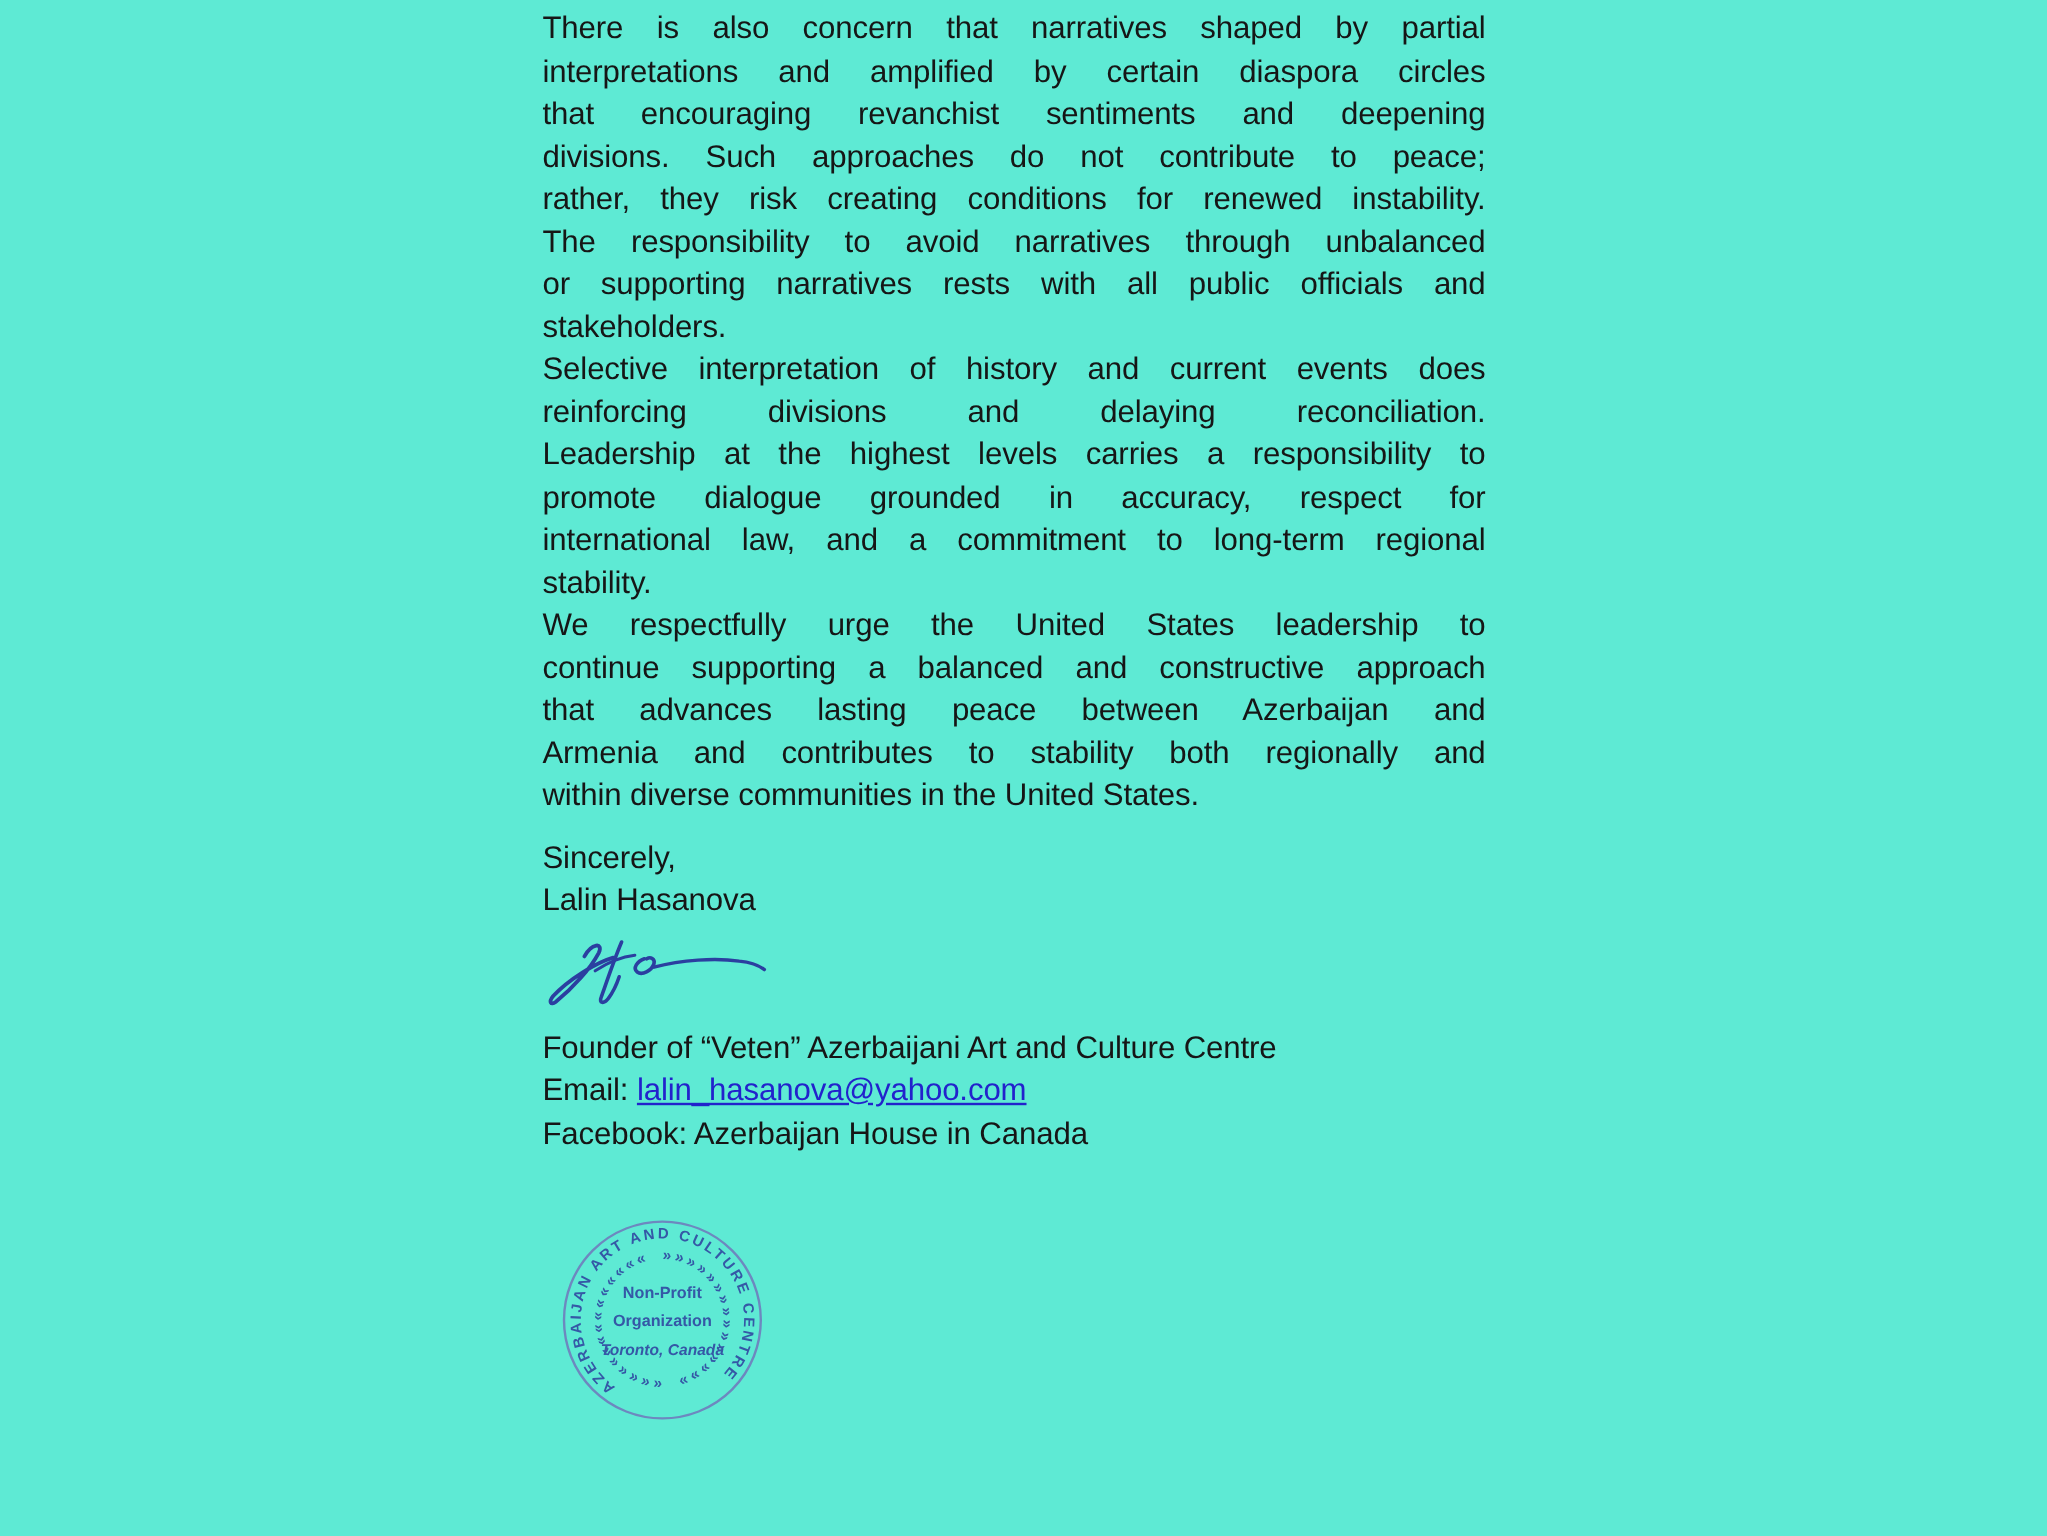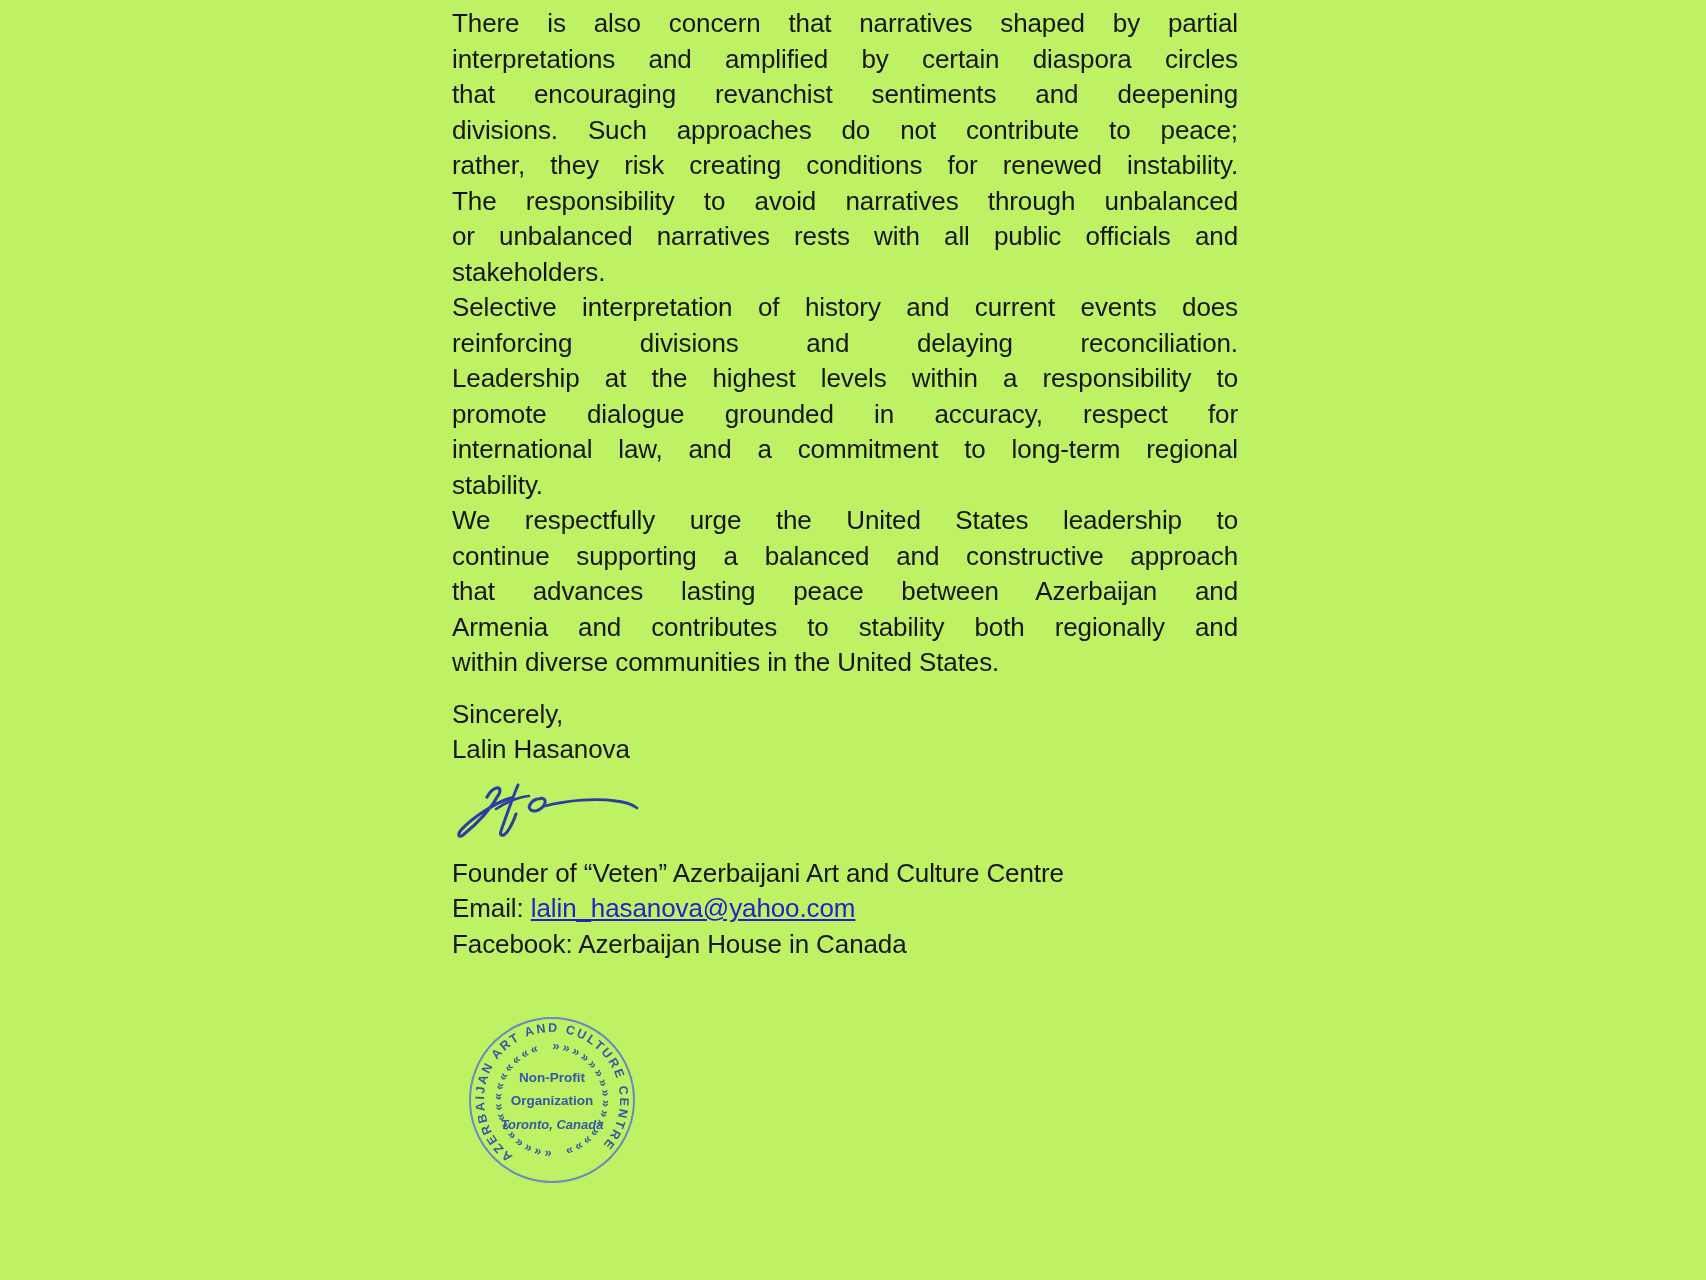--- a/index.html
+++ b/index.html
@@ -1,17 +1,17 @@
 <!DOCTYPE html>
 <html><head>
 <meta charset="utf-8">
 <style>
   html,body{margin:0;padding:0;background:#ffffff;}
   .page{
-    position:relative;width:1706px;height:1280px;background:#bef264;
+    position:relative;width:1706px;height:1280px;background:#5eead4;
     font-family:"Liberation Sans",sans-serif;color:#161616;overflow:hidden;
   }
   .col{
     position:absolute;left:452px;top:6px;width:786px;
     font-size:26px;line-height:35.5px;letter-spacing:-0.1px;
   }
   .ln{min-height:35.5px;}
   .j{text-align:justify;text-align-last:justify;}
   .l{text-align:left;}
   .p3{}
@@ -32,28 +32,28 @@
 <div class="page">
   <div class="col">
 
     <div class="para">
       <div class="ln j">There is also concern that narratives shaped by partial</div>
       <div class="ln j">interpretations and amplified by certain diaspora circles</div>
       <div class="ln j">that encouraging revanchist sentiments and deepening</div>
       <div class="ln j">divisions. Such approaches do not contribute to peace;</div>
       <div class="ln j">rather, they risk creating conditions for renewed instability.</div>
       <div class="ln j">The responsibility to avoid narratives through unbalanced</div>
-      <div class="ln j">or unbalanced narratives rests with all public officials and</div>
+      <div class="ln j">or supporting narratives rests with all public officials and</div>
       <div class="ln l">stakeholders.</div>
     </div>
 
     <div class="para">
       <div class="ln j">Selective interpretation of history and current events does</div>
       <div class="ln j">reinforcing divisions and delaying reconciliation.</div>
-      <div class="ln j">Leadership at the highest levels within a responsibility to</div>
+      <div class="ln j">Leadership at the highest levels carries a responsibility to</div>
       <div class="ln j">promote dialogue grounded in accuracy, respect for</div>
       <div class="ln j">international law, and a commitment to long-term regional</div>
       <div class="ln l">stability.</div>
     </div>
 
     <div class="para p3">
       <div class="ln j">We respectfully urge the United States leadership to</div>
       <div class="ln j">continue supporting a balanced and constructive approach</div>
       <div class="ln j">that advances lasting peace between Azerbaijan and</div>
       <div class="ln j">Armenia and contributes to stability both regionally and</div>

